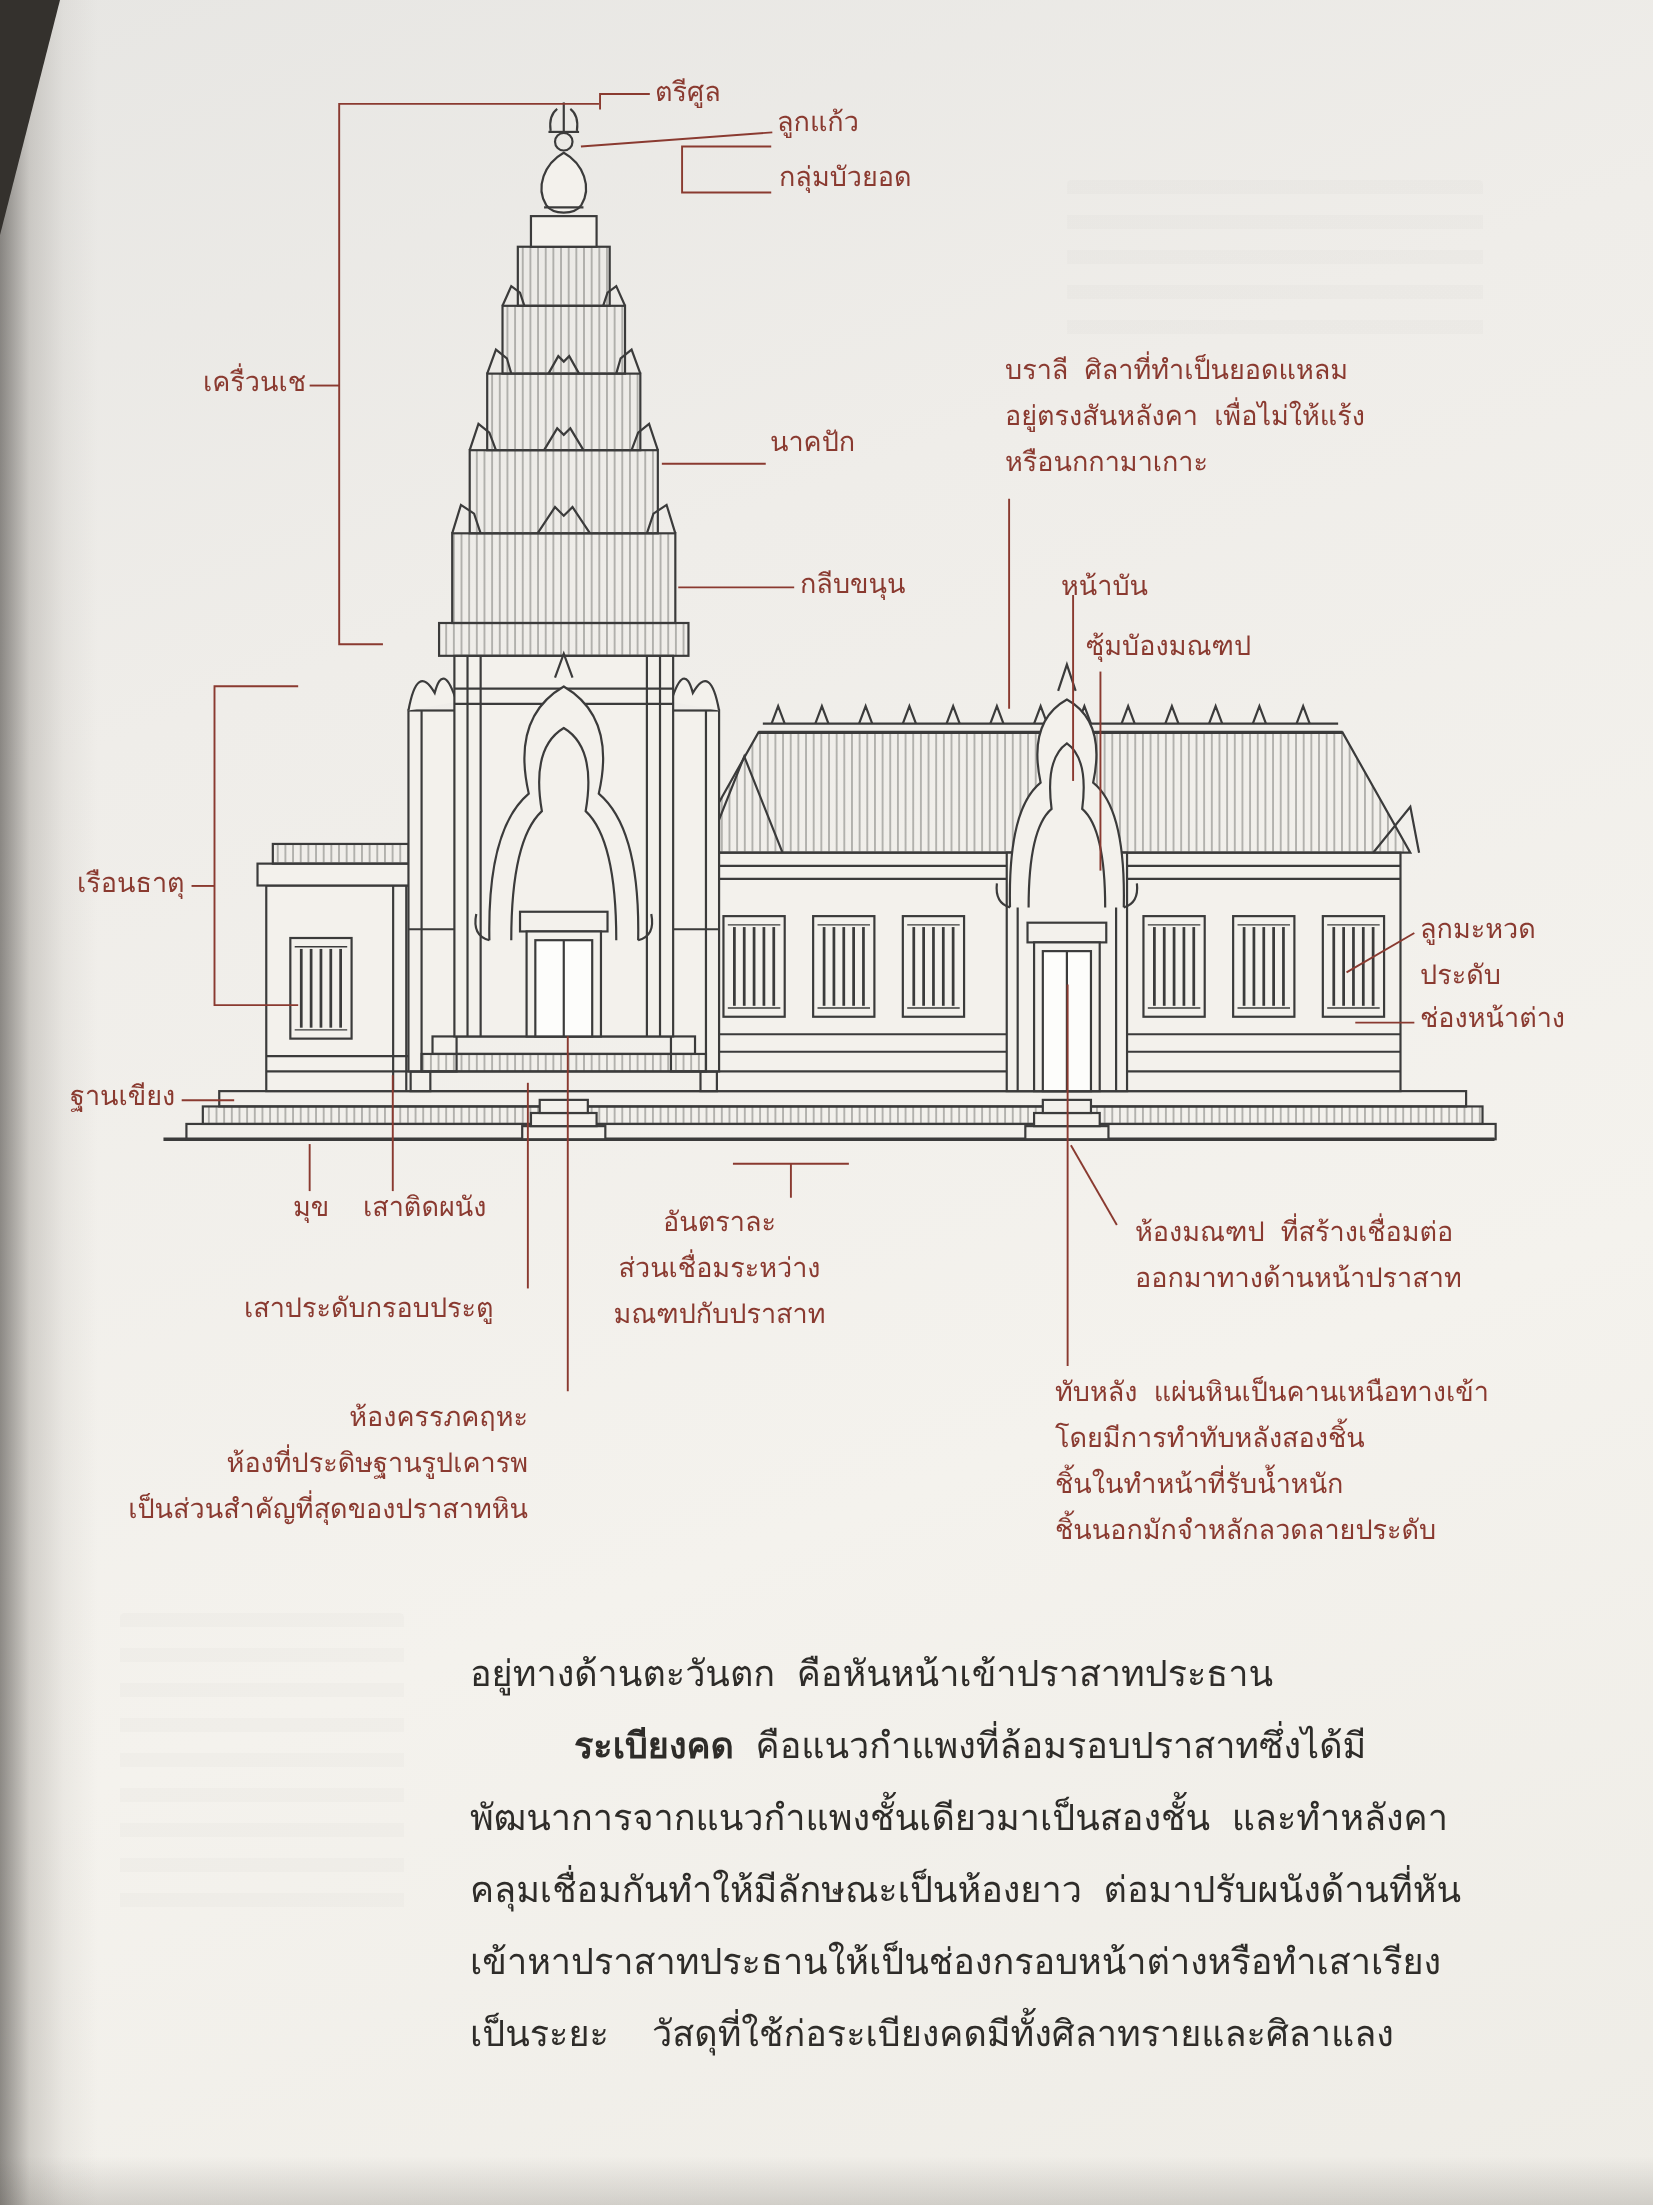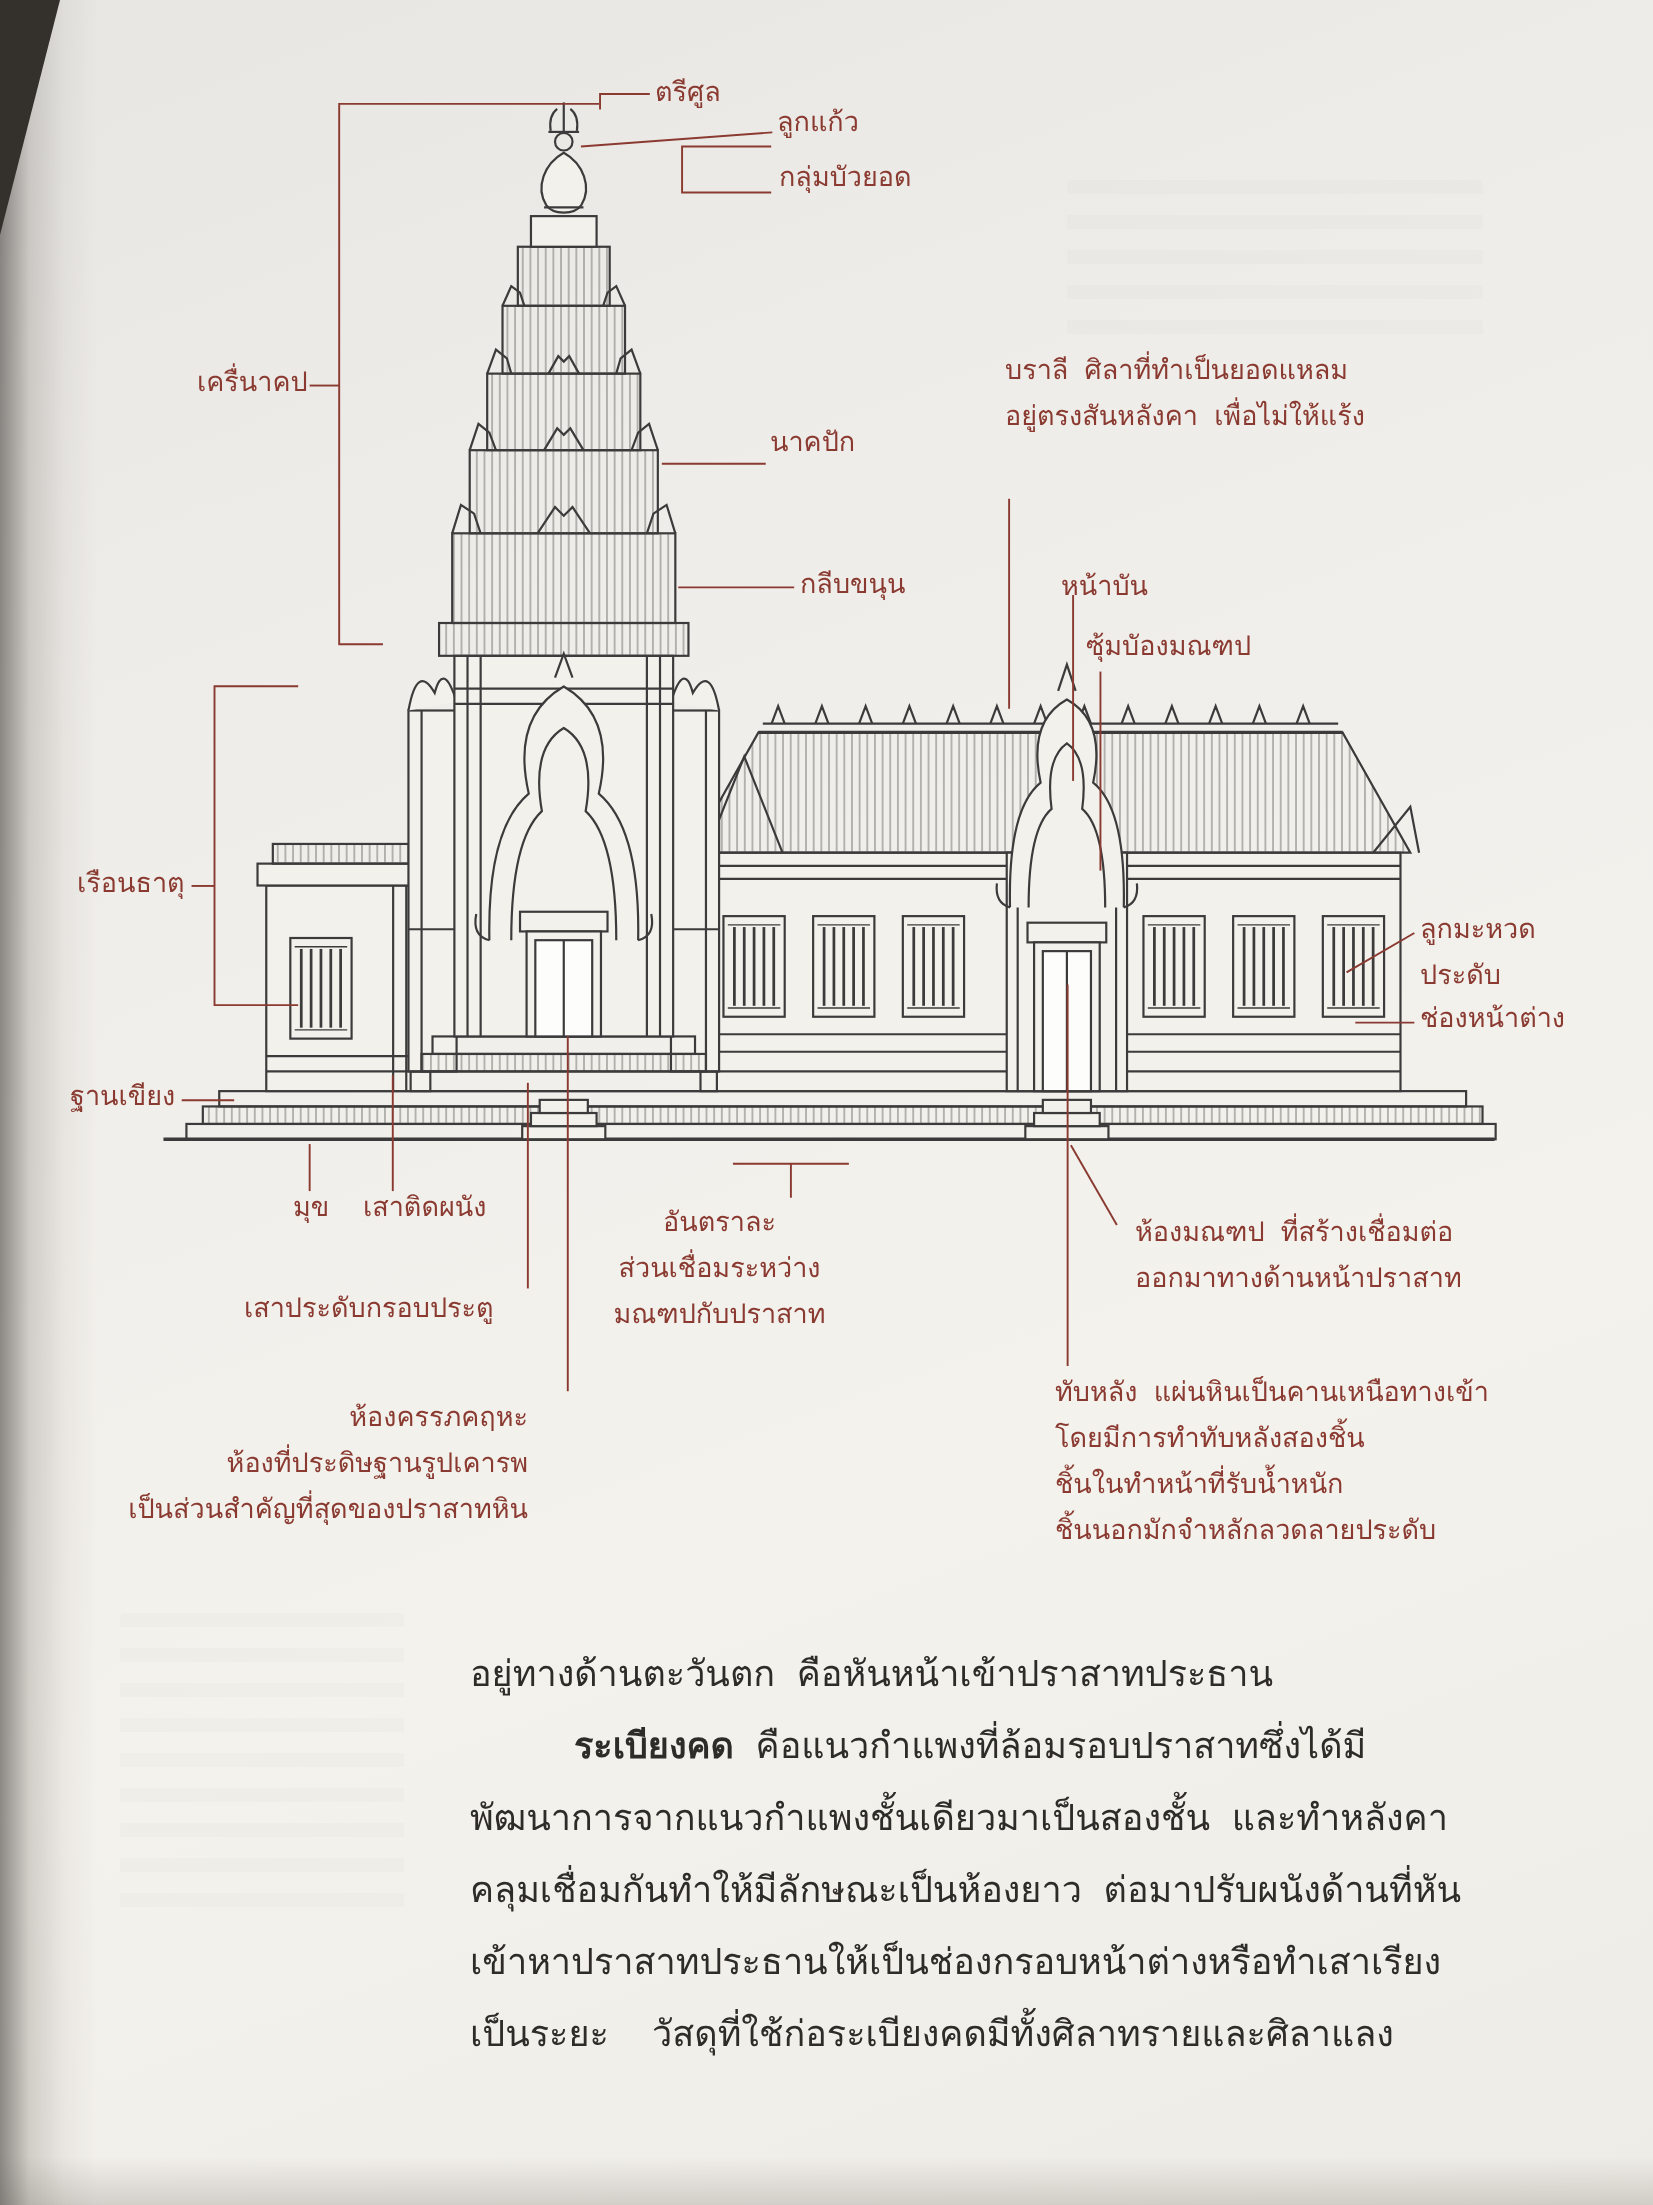--- a/index.html
+++ b/index.html
@@ -222,27 +222,28 @@
       <path d="M1340,2128 H1552 M1446,2128 V2190"></path>
       <path d="M1958,2094 L2042,2240"></path>
       <path d="M1952,1800 V2498"></path>
       <path d="M1038,1895 V2544"></path>
     </g>
   </svg>
 
   <div class="lbl" style="left:655px;top:78px;">ตรีศูล</div>
   <div class="lbl" style="left:777px;top:108px;">ลูกแก้ว</div>
   <div class="lbl" style="left:779px;top:163px;">กลุ่มบัวยอด</div>
-  <div class="lbl align-right" style="left:197px;top:368px;width:109px;">เครื่นาคป</div>
+  <div class="lbl align-right" style="left:197px;top:368px;width:109px;">เครื่วนเช</div>
   <div class="lbl" style="left:770px;top:428px;">นาคปัก</div>
   <div class="lbl" style="left:800px;top:570px;">กลีบขนุน</div>
 
   <div class="blk" style="left:1005px;top:349px;">
     <div>บราลี ศิลาที่ทำเป็นยอดแหลม</div>
     <div>อยู่ตรงสันหลังคา เพื่อไม่ให้แร้ง</div>
+    <div>หรือนกกามาเกาะ</div>
   </div>
 
   <div class="lbl" style="left:1061px;top:572px;">หน้าบัน</div>
   <div class="lbl" style="left:1086px;top:632px;">ซุ้มบัองมณฑป</div>
   <div class="lbl" style="left:77px;top:869px;">เรือนธาตุ</div>
 
   <div class="blk" style="left:1420px;top:908px;">
     <div>ลูกมะหวด</div>
     <div>ประดับ</div>
   </div>

